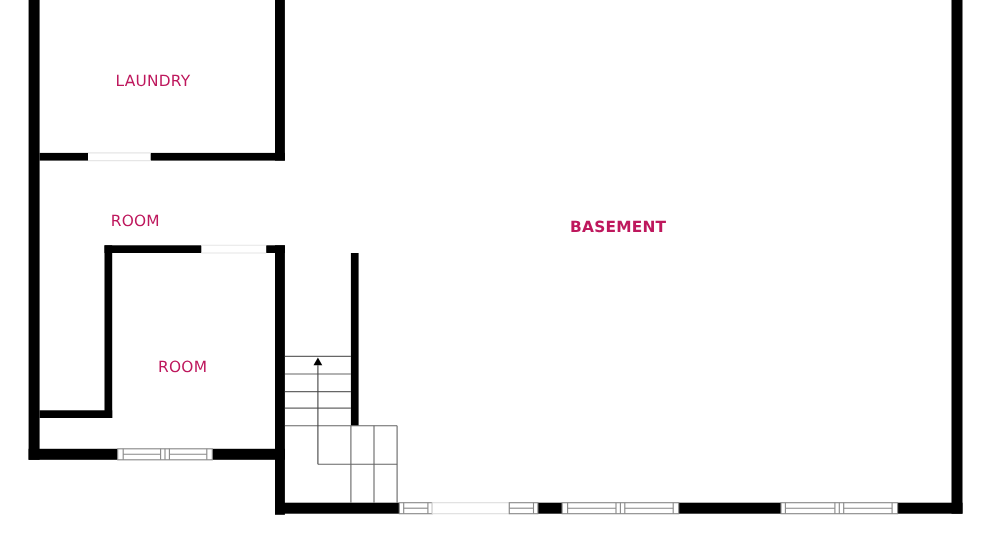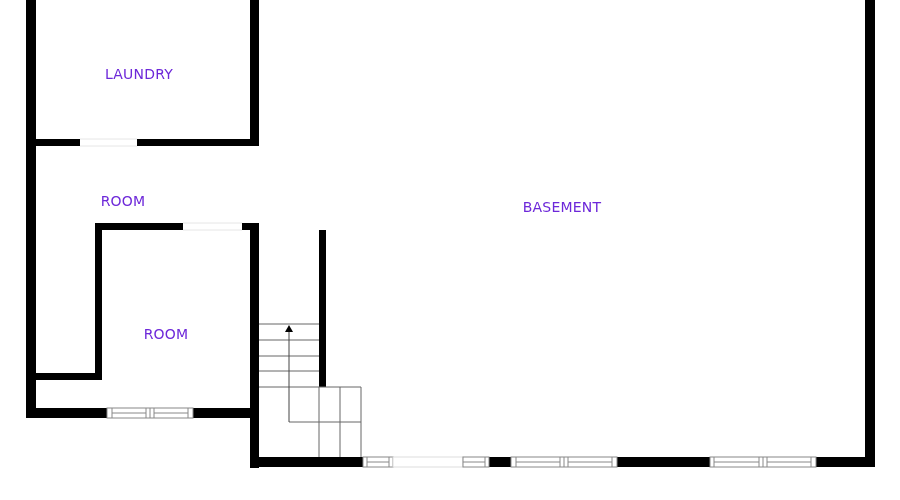--- a/index.html
+++ b/index.html
@@ -1,18 +1,18 @@
 <!DOCTYPE html>
 <html><head>
   <meta charset="utf-8">
   <style>
     html, body { margin: 0; padding: 0; background: #ffffff; }
     body { width: 900px; height: 500px; overflow: hidden; position: relative; font-family: "DejaVu Sans", "Liberation Sans", sans-serif; }
     .plan { position: absolute; left: 0; top: 0; width: 900px; height: 500px; }
-    .label { position: absolute; font-size: 14px; color: #6d28d9; letter-spacing: 0.2px; white-space: nowrap; transform: translate(-50%, -50%); text-align: center; }
+    .label { position: absolute; font-size: 14px; color: #be185d; letter-spacing: 0.2px; white-space: nowrap; transform: translate(-50%, -50%); text-align: center; }
   </style>
 </head>
 <body>
 
 <svg class="plan" width="900" height="500" viewBox="0 0 900 500" xmlns="http://www.w3.org/2000/svg">
   <g fill="#000000">
 
     <rect x="26" y="0" width="10" height="418"></rect>
 
     <rect x="250" y="0" width="9" height="146"></rect>
@@ -100,14 +100,14 @@
     <line x1="319" y1="387" x2="319" y2="457"></line>
     <line x1="289" y1="422" x2="361" y2="422"></line>
 
     <polyline points="289,332 289,422" stroke="#444444"></polyline>
   </g>
   <polygon points="289,325 285,332 293,332" fill="#000000"></polygon>
 </svg>
 
 <div class="label" style="left:139px; top:74px;">LAUNDRY</div>
 <div class="label" style="left:123px; top:201px;">ROOM</div>
-<div class="label" style="left:562px; top:207px;">BASEMENT</div>
+<div class="label" style="left:562px; top:207px;font-weight:bold;">BASEMENT</div>
 <div class="label" style="left:166px; top:334px;">ROOM</div>
 
 </body></html>

